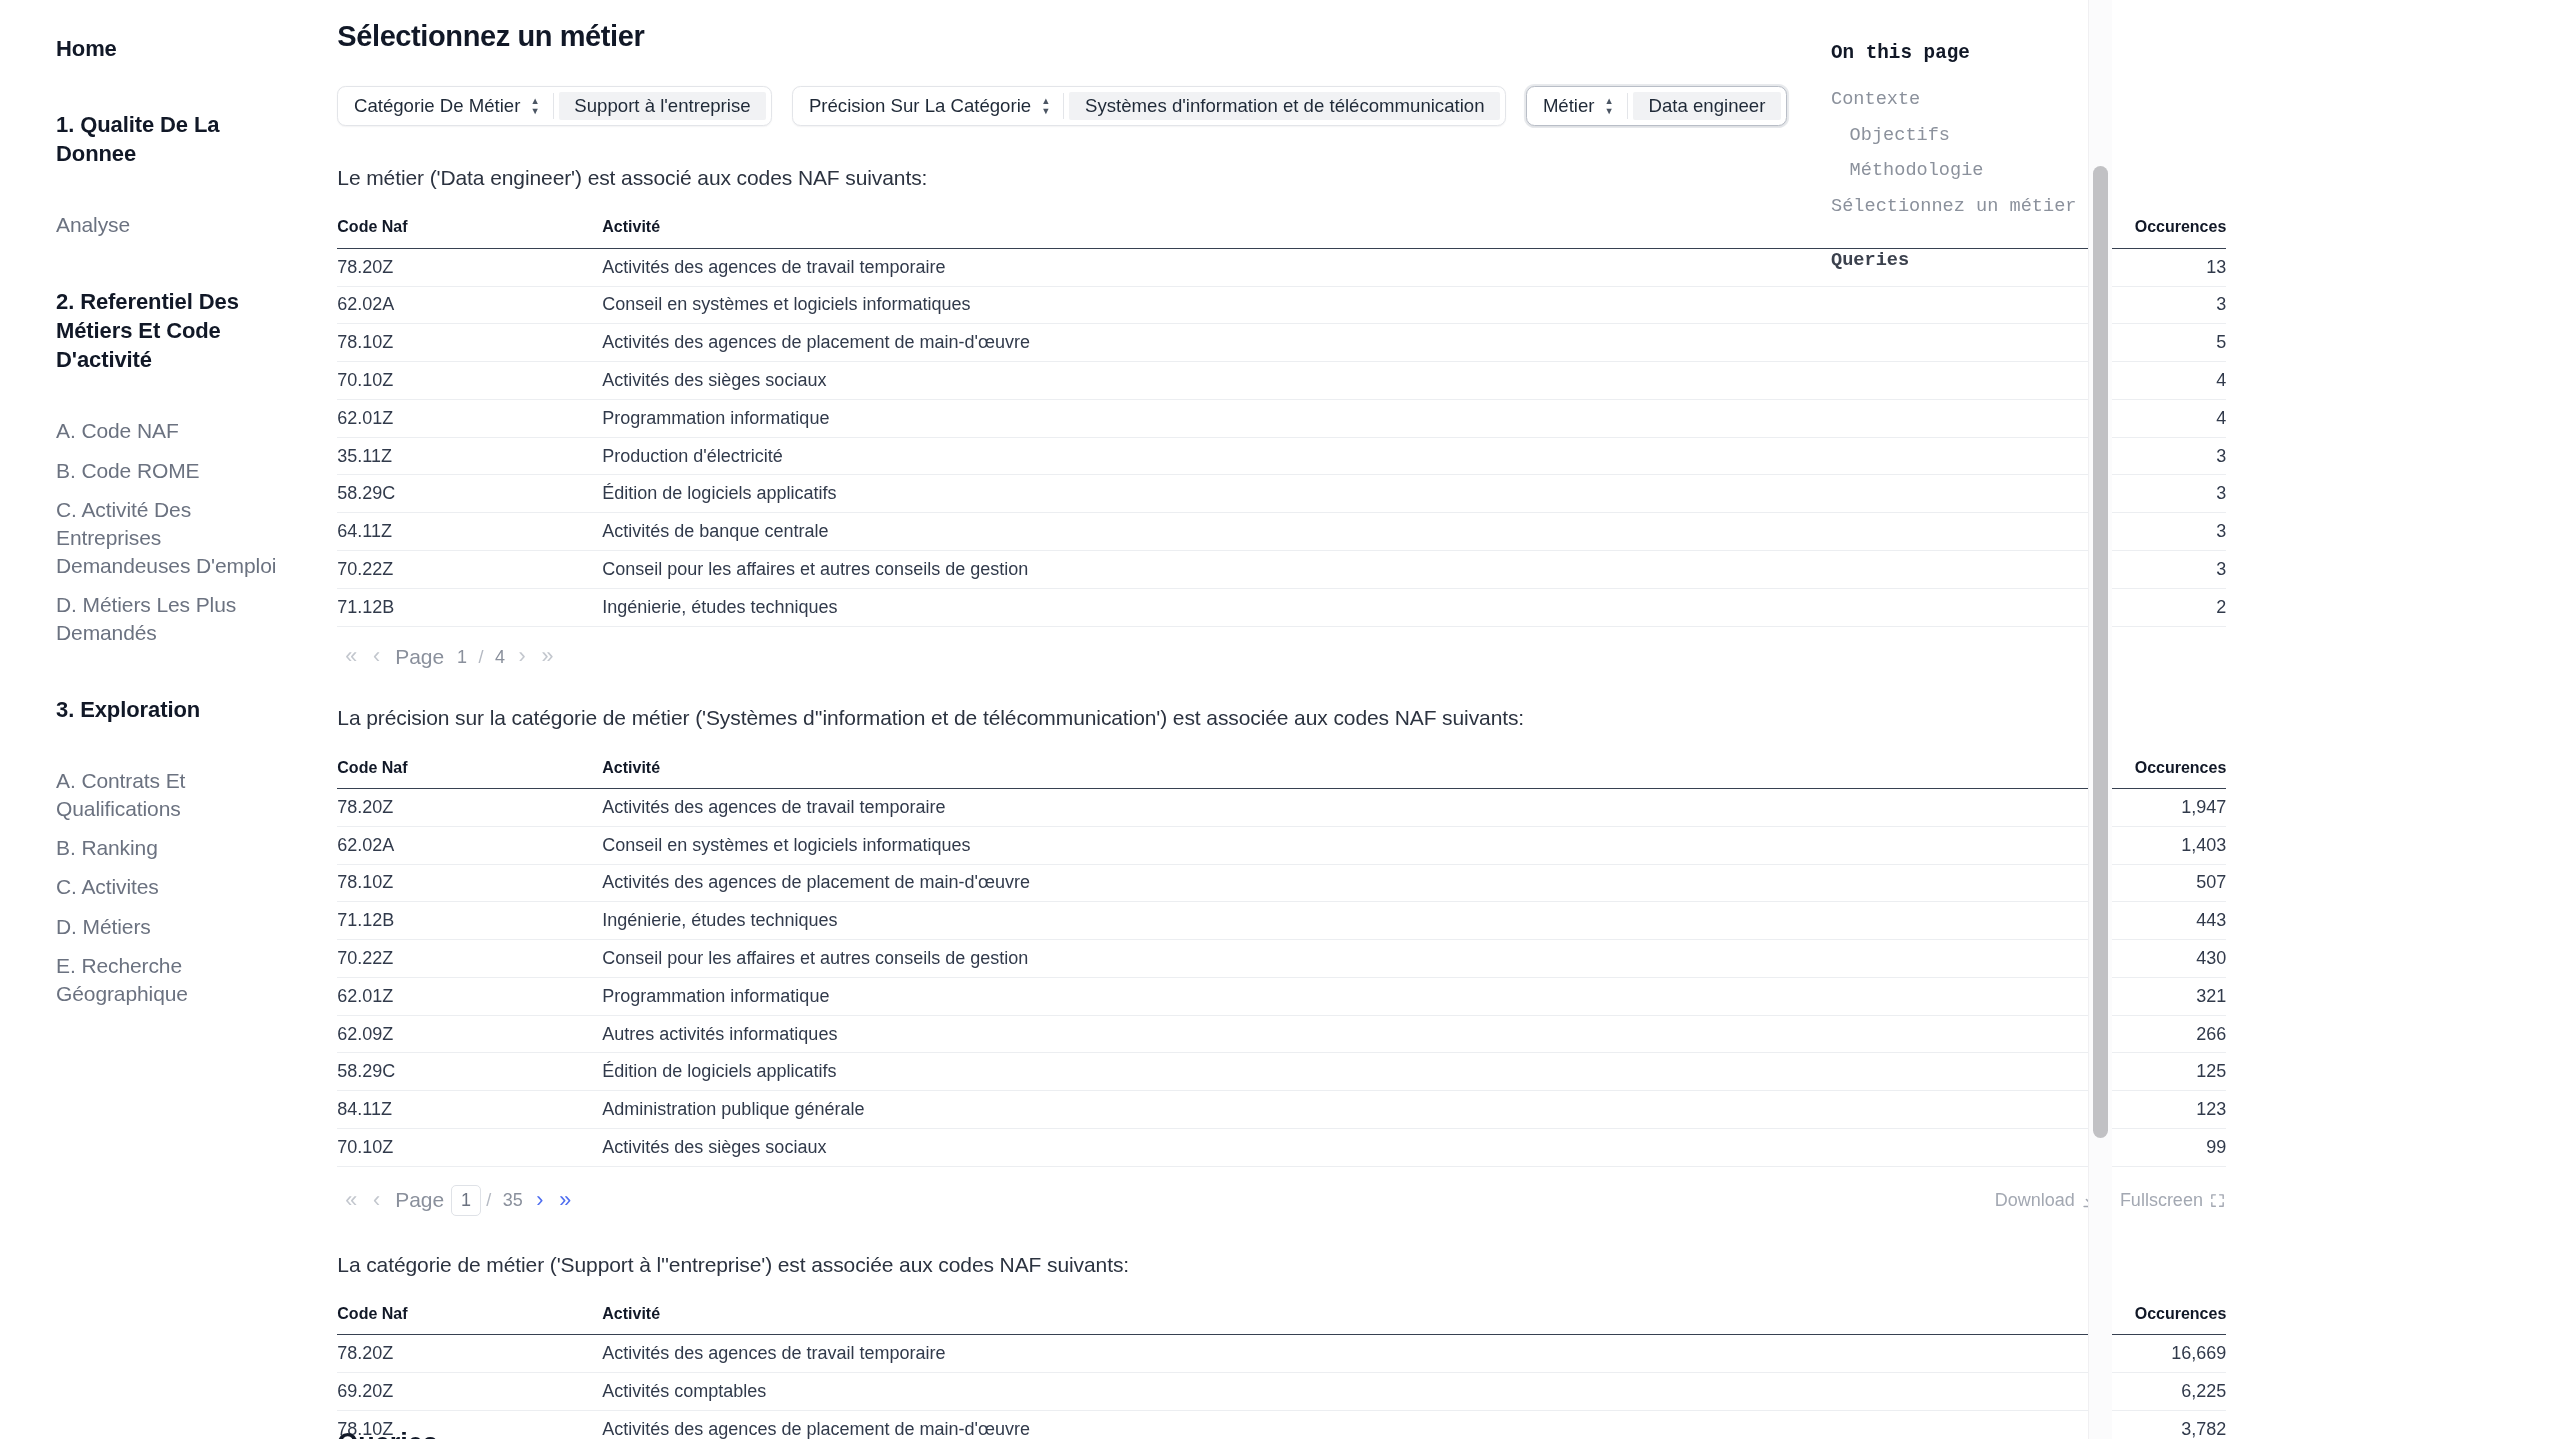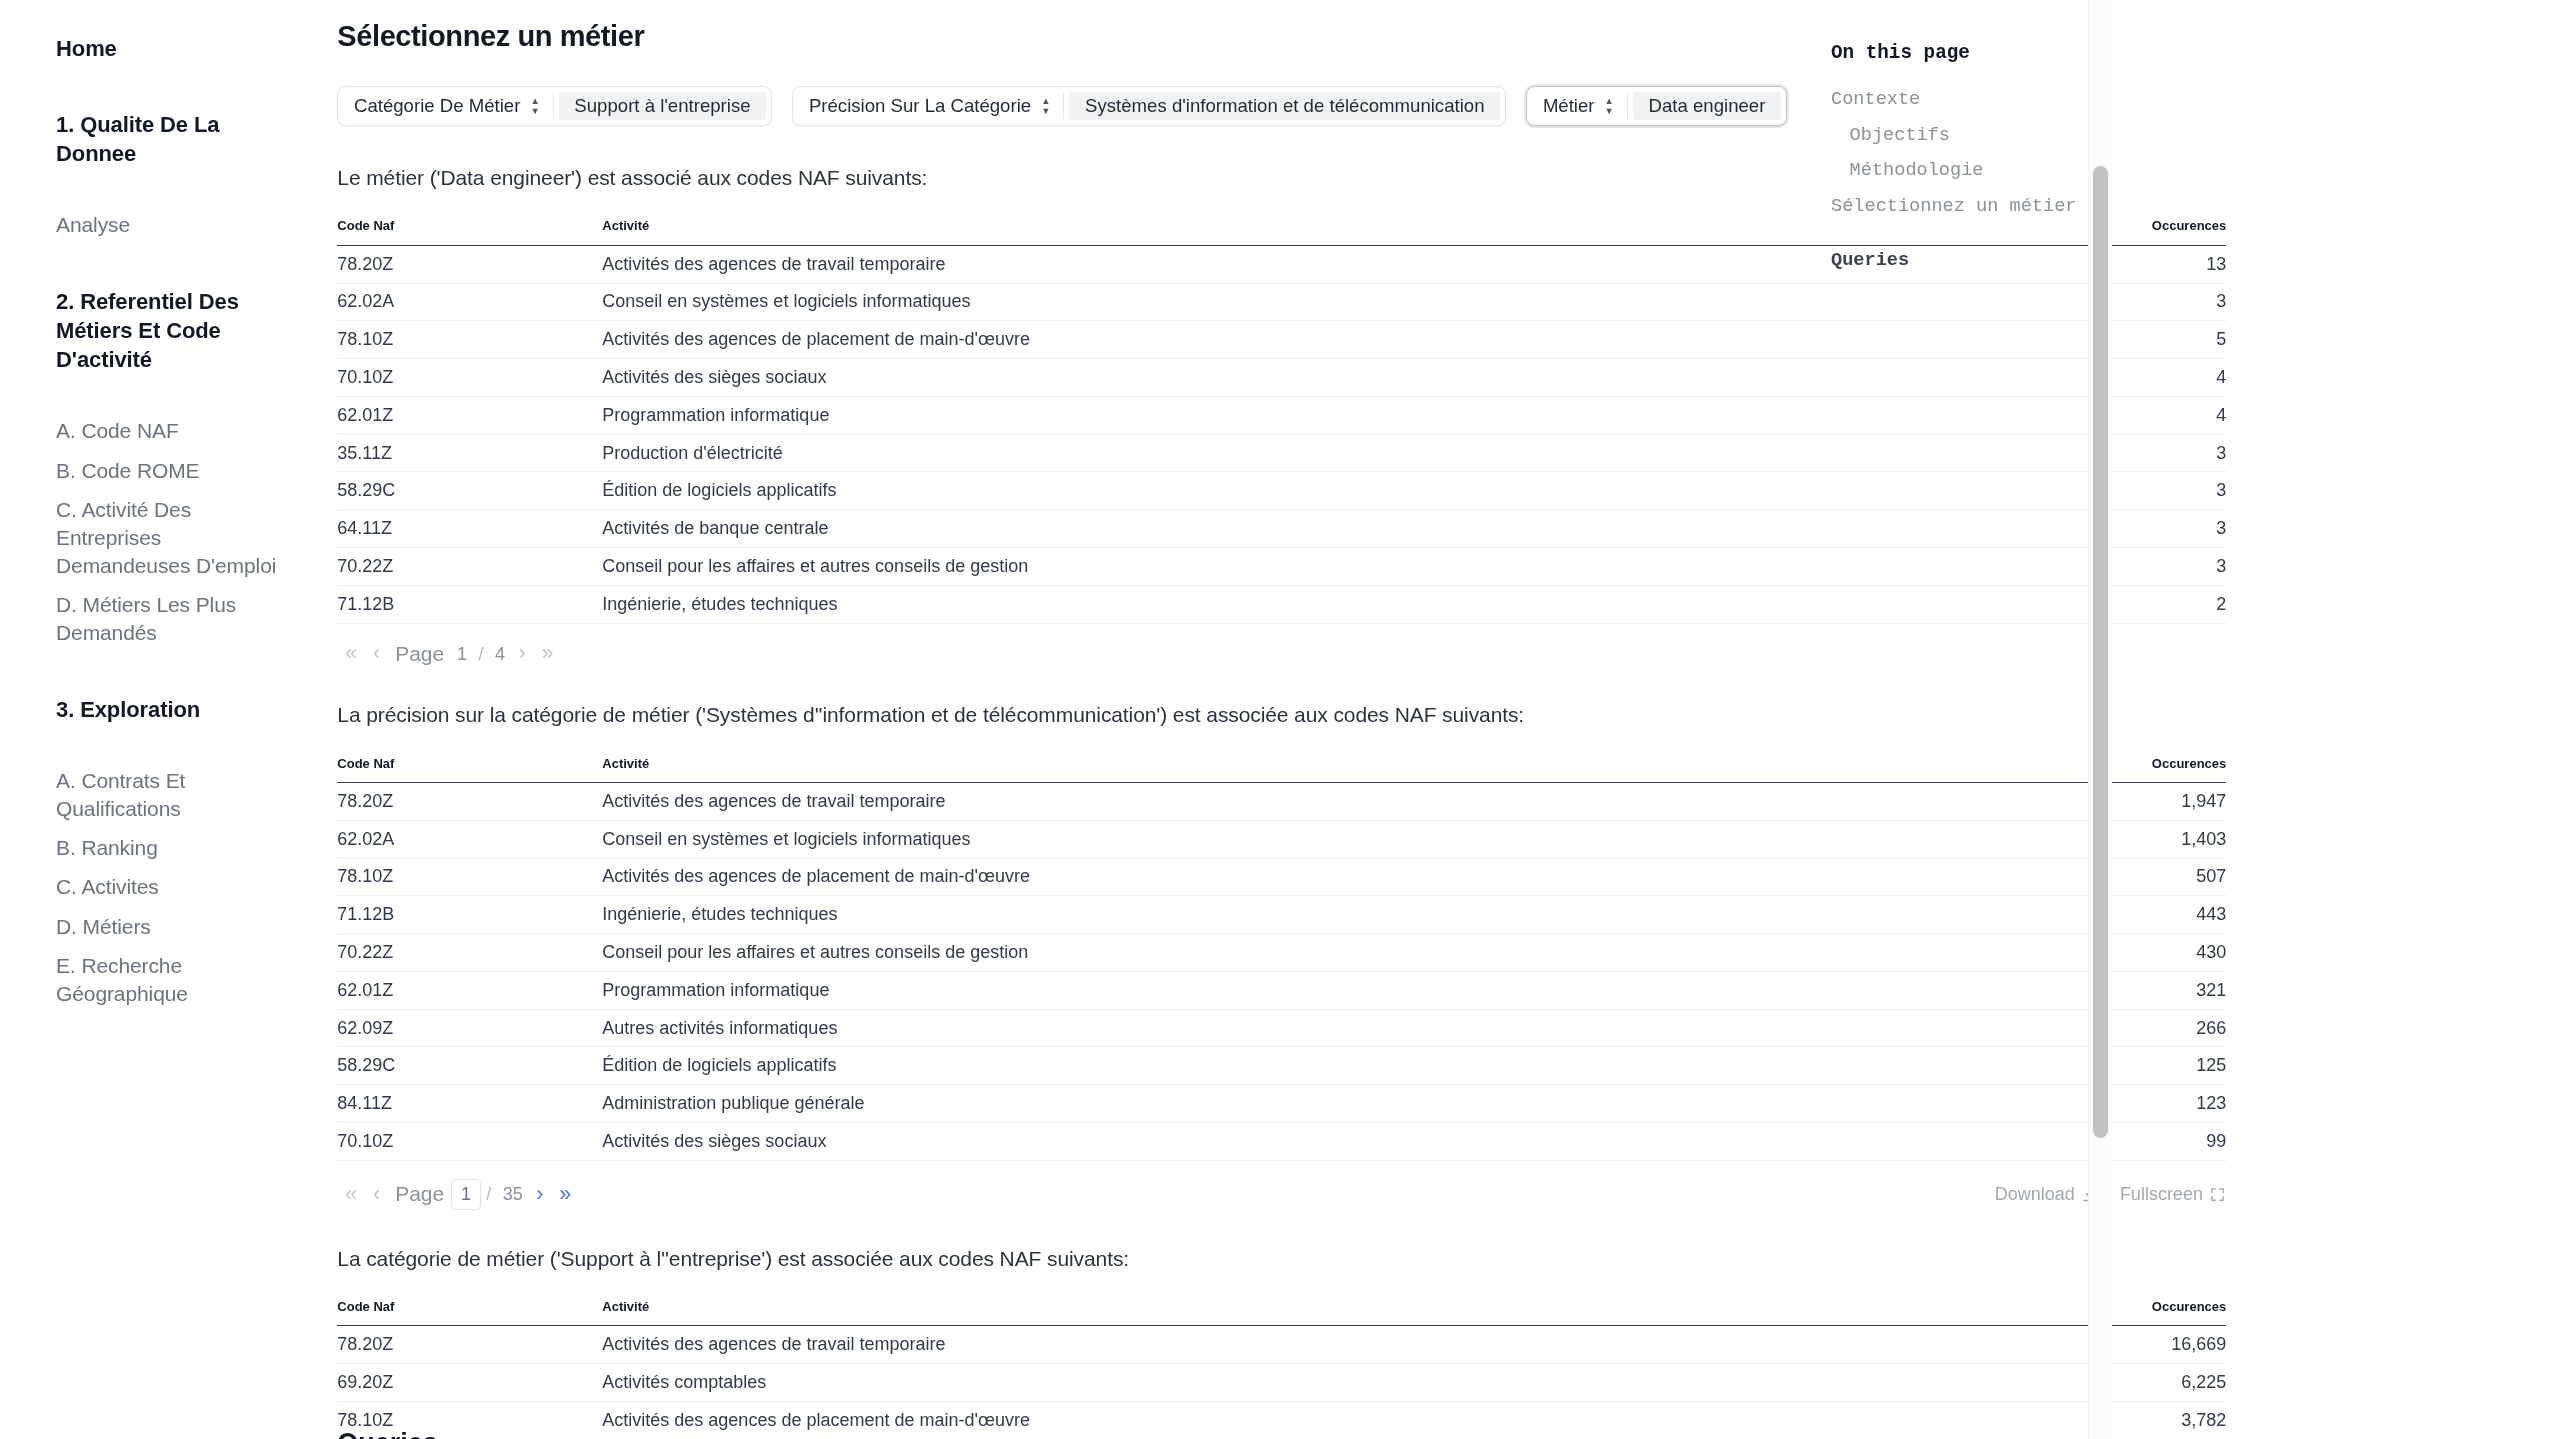--- a/index.html
+++ b/index.html
@@ -125,21 +125,21 @@
   table.data {
     width: 1889px;
     border-collapse: collapse;
     table-layout: fixed;
     font-size: 18px;
   }
   table.data col.c-code { width: 265px; }
   table.data col.c-act  { width: 1424px; }
   table.data col.c-occ  { width: 200px; }
   table.data thead th {
-    font-size: 13px;
+    font-size: 16px;
     font-weight: 700;
     color: #111827;
     text-align: left;
     padding: 0 0 11.4px 0;
     border-bottom: 1.9px solid #374151;
     white-space: nowrap;
   }
   table.data thead th.num { text-align: right; }
   table.data tbody td {
     padding: 7.9px 0 7.9px 0;

